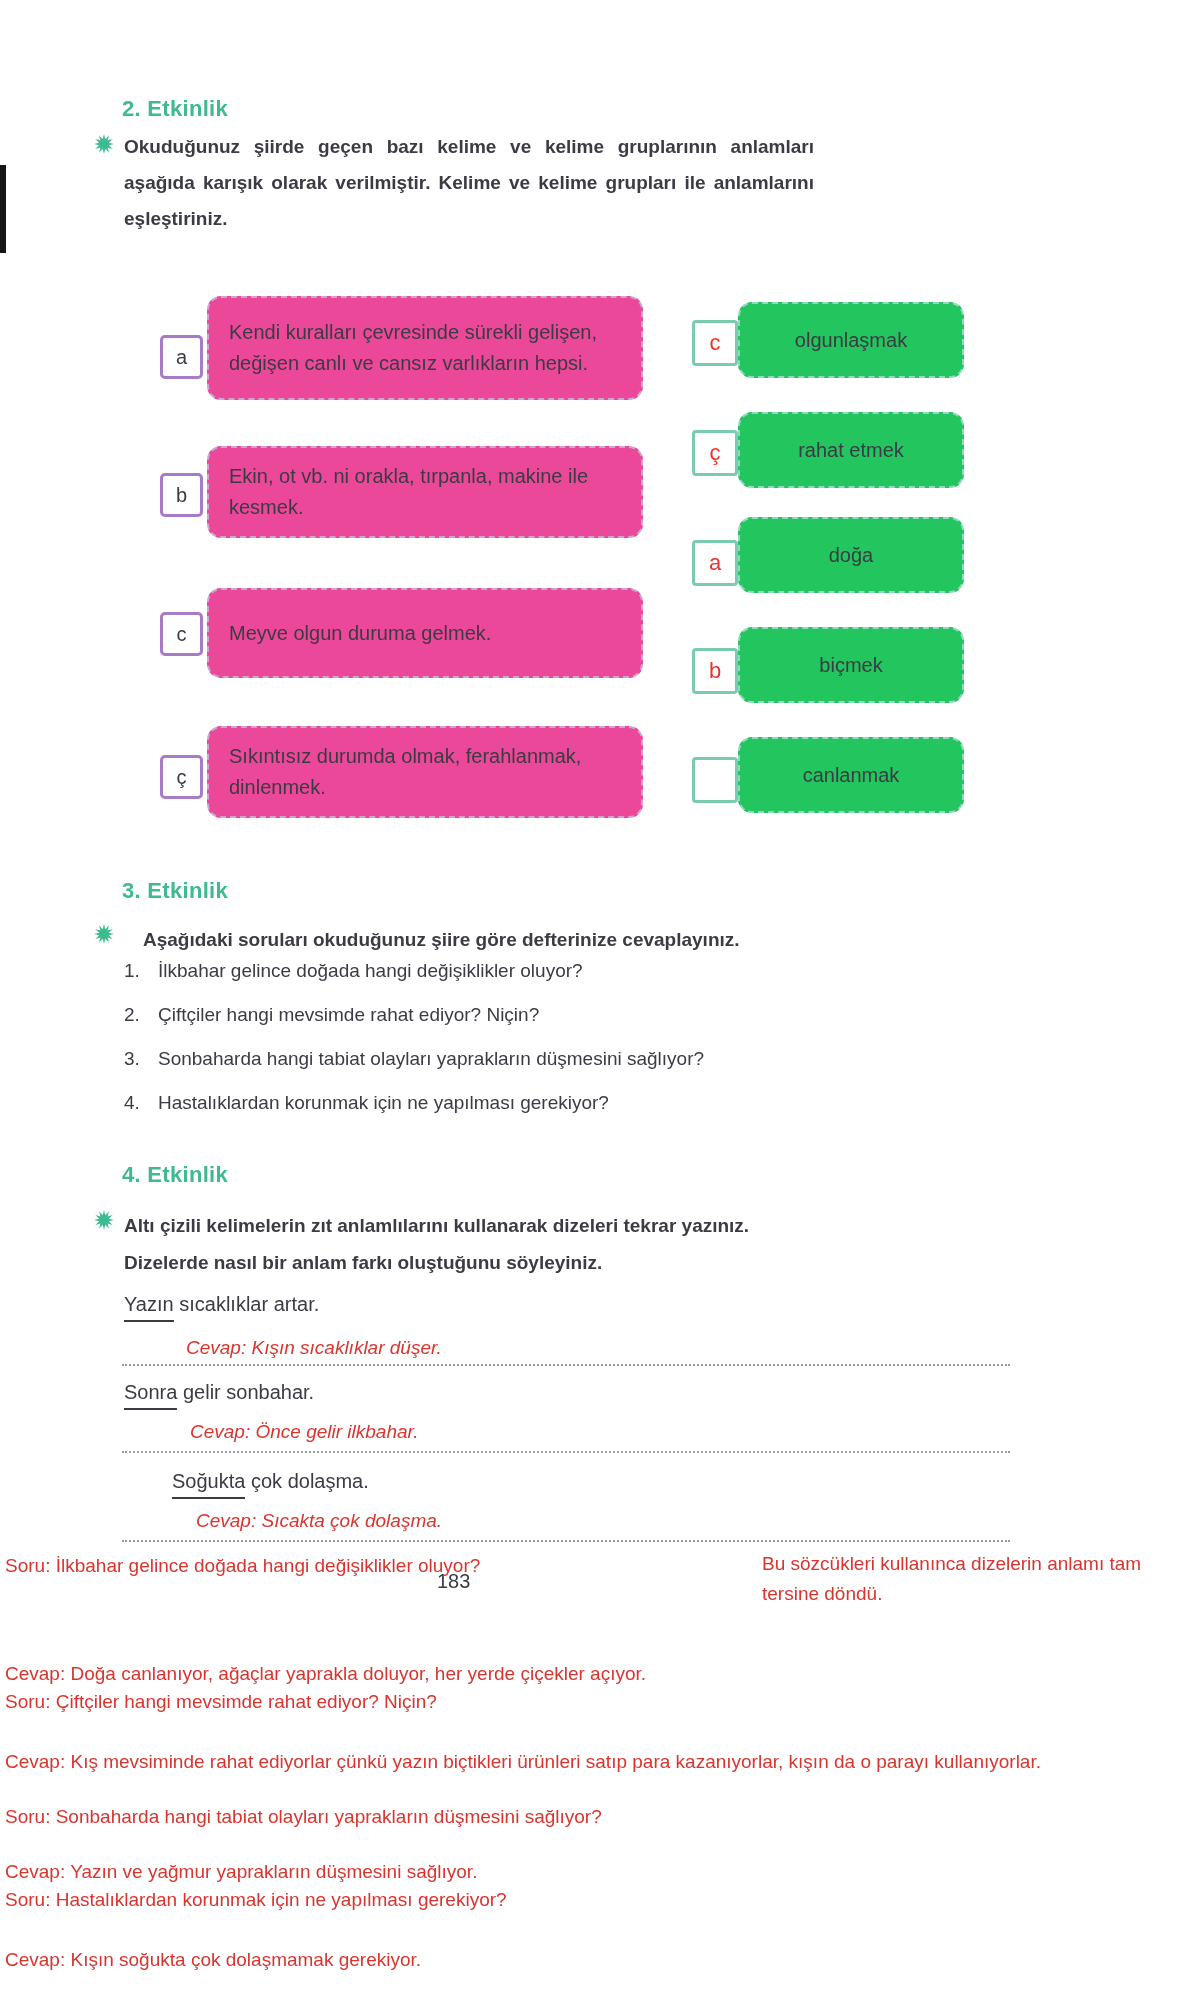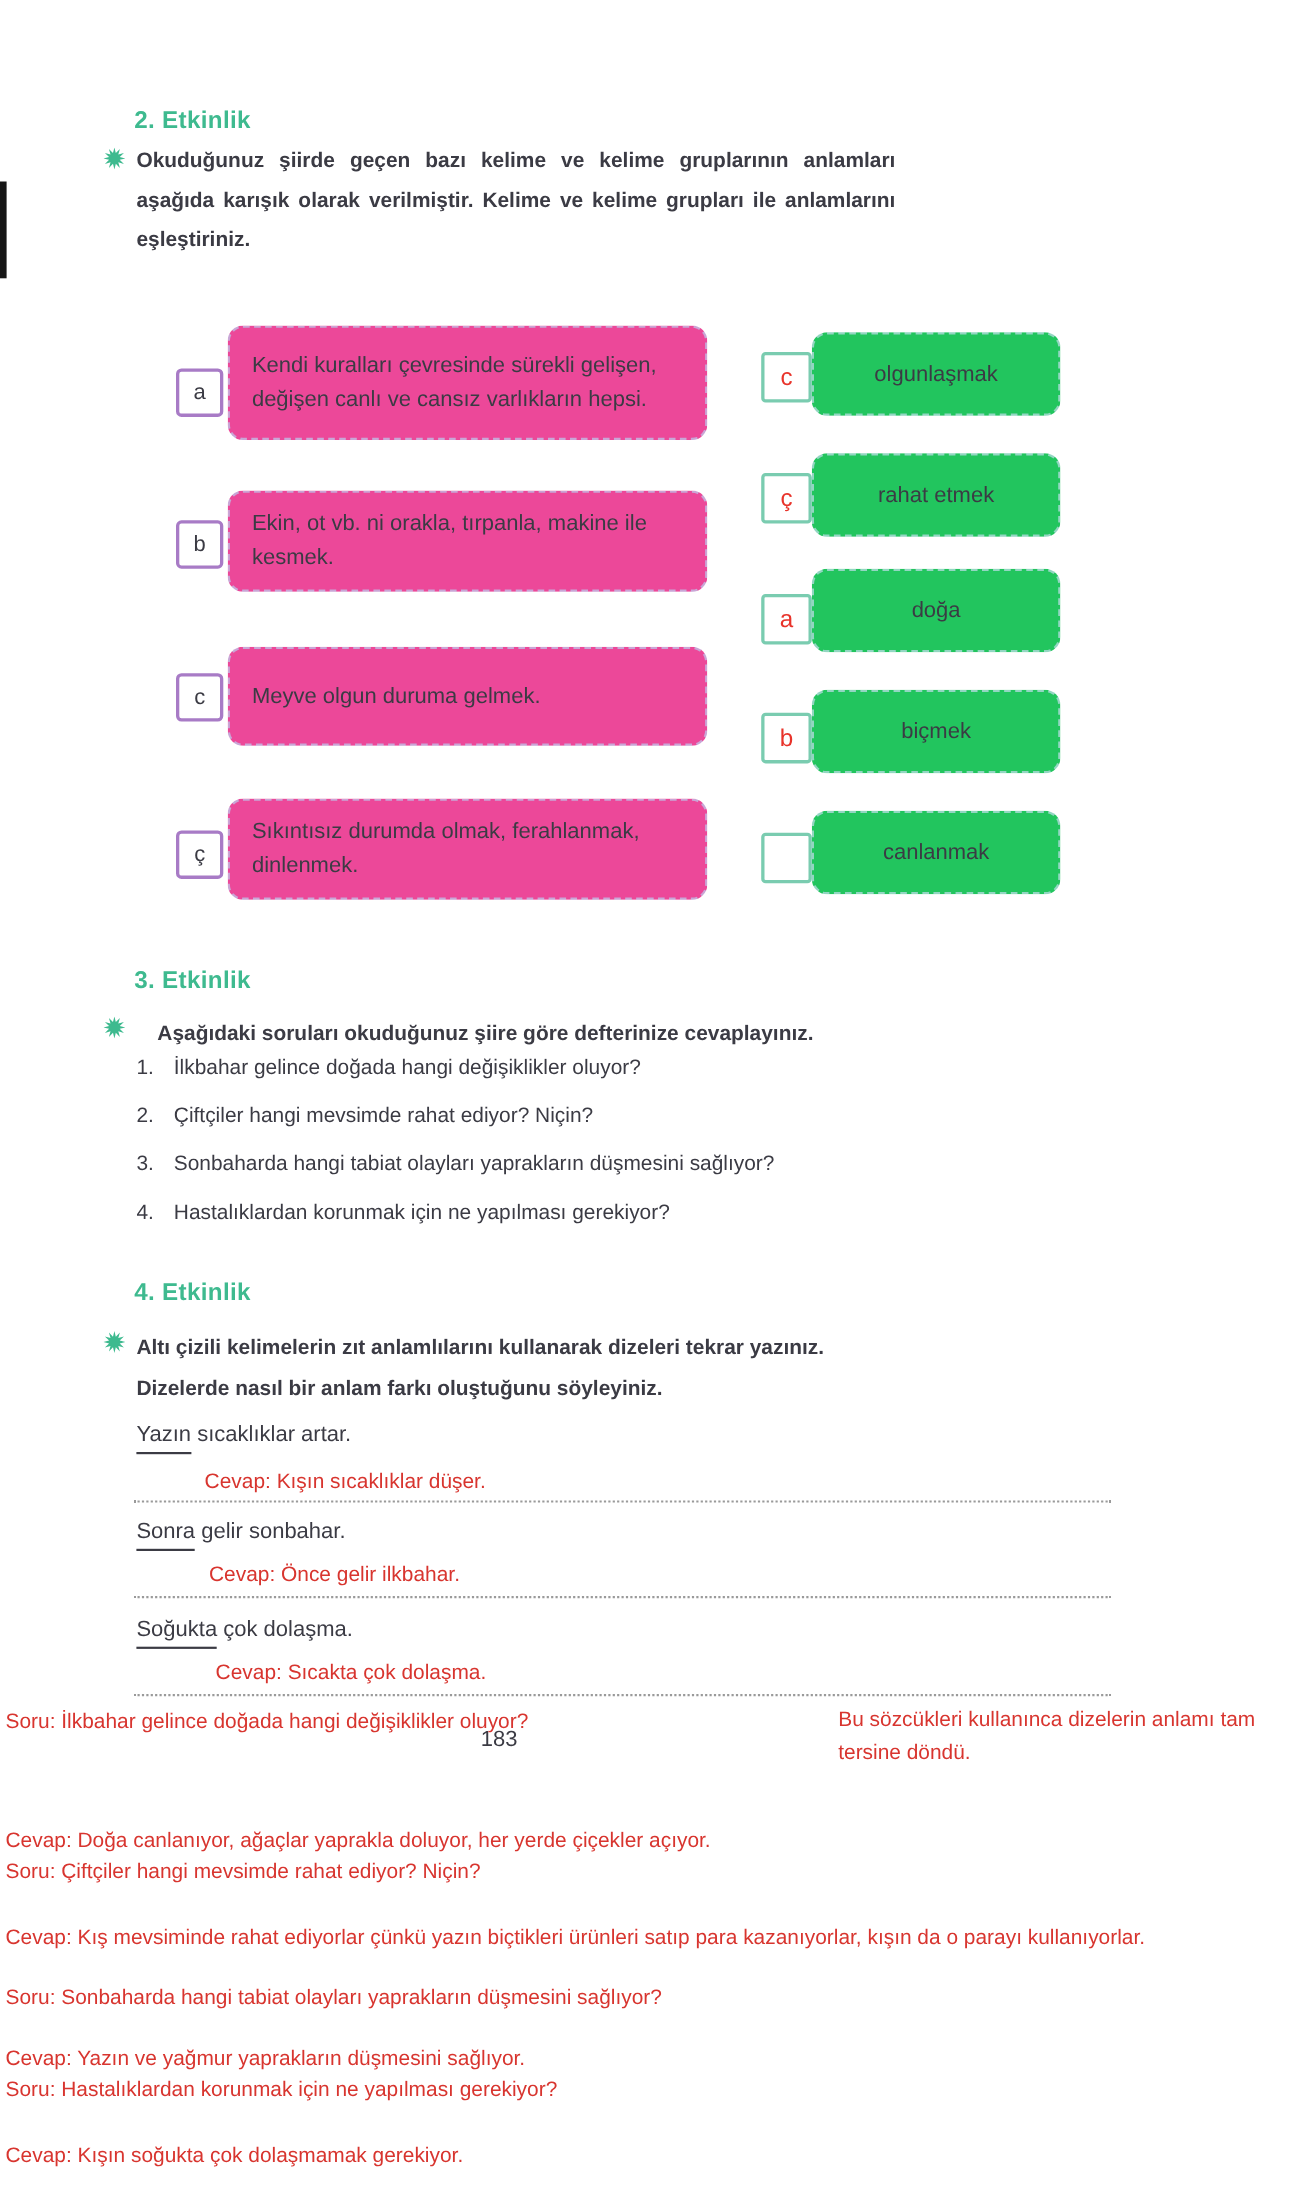--- a/index.html
+++ b/index.html
@@ -33,21 +33,21 @@
     left:692px;width:40px;height:40px;border:3px solid var(--teal,#7accb0);border-radius:4px;
     display:flex;align-items:center;justify-content:center;
     font-size:22px;color:var(--red_hand,#e8332a);background:#fff;
   }
   
   .qrow{left:124px;font-size:19px;display:flex;}
   .qnum{width:34px;flex:0 0 34px;}
   
   .sentence{left:124px;font-size:20px;}
   .uword{display:inline-block;border-bottom:2px solid var(--ink,#3b3b44);padding-bottom:4px;}
-  .red-ans{font-size:19px;color:var(--red_type,#d8352f);}
+  .red-ans{font-size:19px;color:var(--red_type,#d8352f);font-style:italic;}
   .dotline{left:122px;width:888px;height:4px;border-bottom:2.5px dotted var(--dots,#9a9a9a);}
   .side-note{left:762px;width:420px;font-size:19px;line-height:30px;color:var(--red_type,#d8352f);}
   .pagenum{left:437px;font-size:20px;}
   .qa-line{left:5px;width:1170px;font-size:19px;line-height:28px;color:var(--red_type,#d8352f);}
 </style>
 </head>
 <body>
 
 <div class="page">
 
@@ -142,21 +142,21 @@
   <div class="abs red-ans" style="left:186px;top:1337px;">Cevap: Kışın sıcaklıklar düşer.</div>
   <div class="abs dotline" style="top:1360px;"></div>
 
   <div class="abs sentence" style="top:1381px;">
     <span class="uword">Sonra</span>
     <span>gelir sonbahar.</span>
   </div>
   <div class="abs red-ans" style="left:190px;top:1421px;">Cevap: Önce gelir ilkbahar.</div>
   <div class="abs dotline" style="top:1447px;"></div>
 
-  <div class="abs sentence" style="top:1470px;">
+  <div class="abs sentence" style="top:1470px;margin-left:48px;">
     <span class="uword">Soğukta</span>
     <span>çok dolaşma.</span>
   </div>
   <div class="abs red-ans" style="left:196px;top:1510px;">Cevap: Sıcakta çok dolaşma.</div>
   <div class="abs dotline" style="top:1536px;"></div>
 
   <div class="abs side-note" style="top:1549px;">Bu sözcükleri kullanınca dizelerin anlamı tam tersine döndü.</div>
 
   <div class="abs pagenum" style="top:1570px;">183</div>
 

